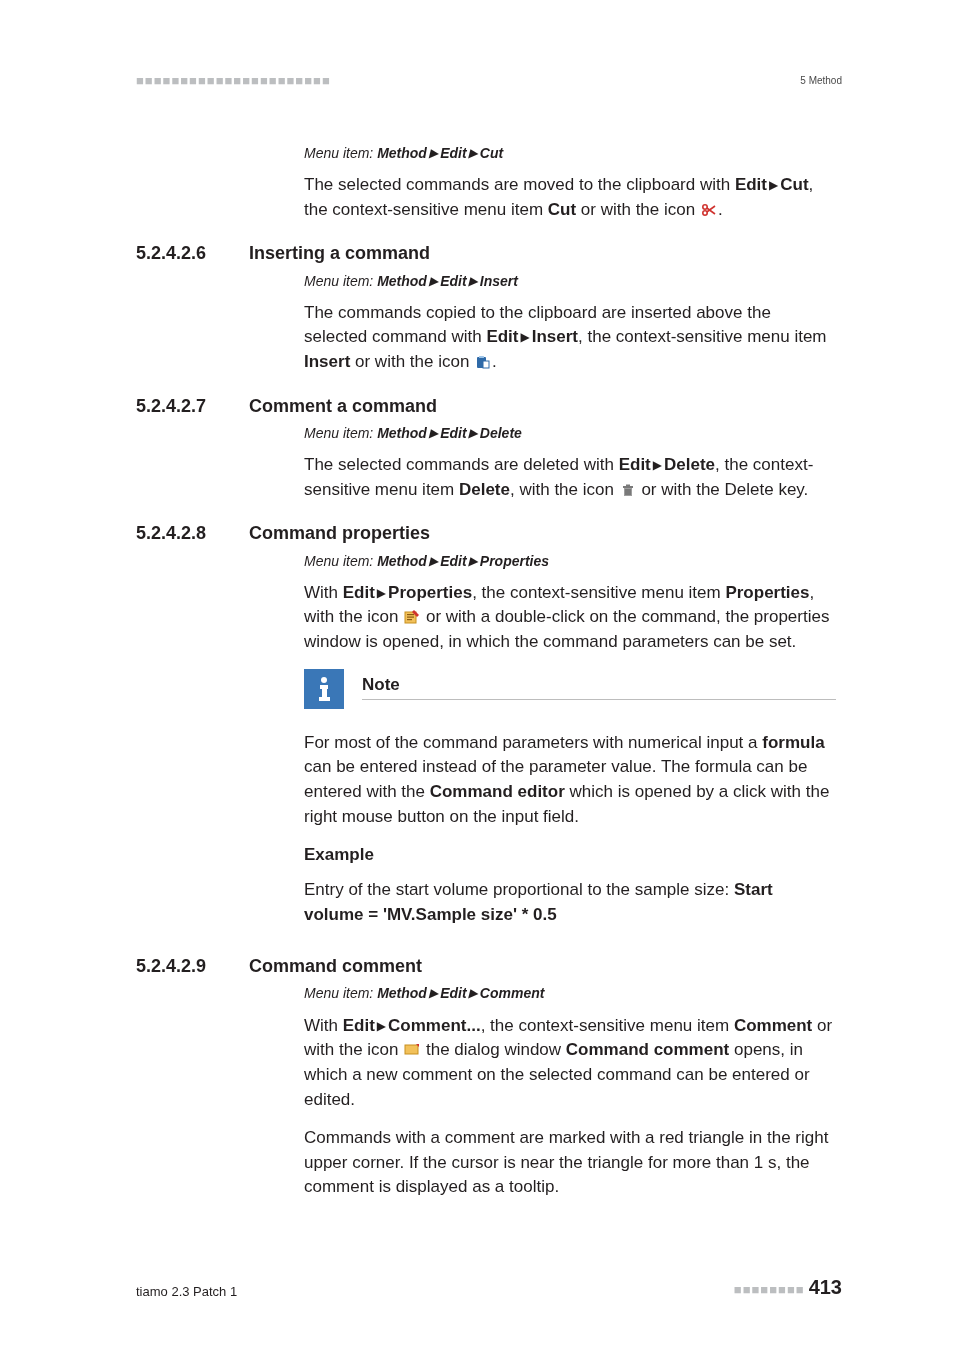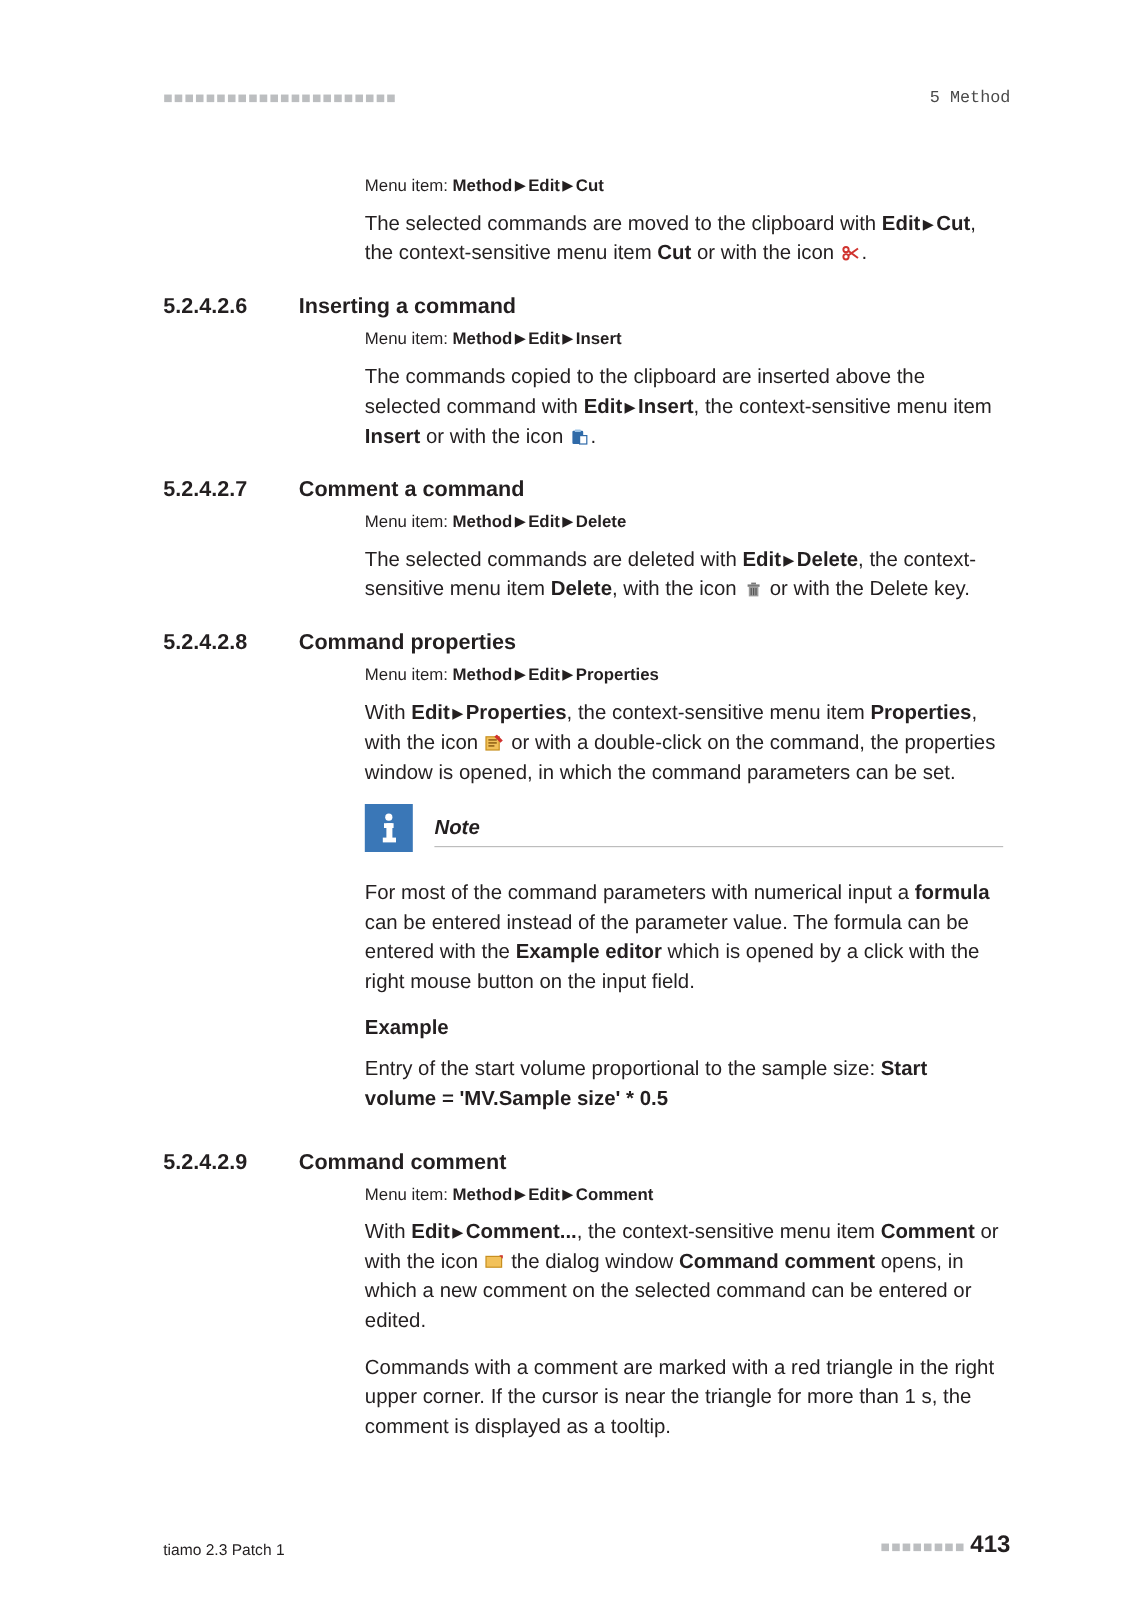--- a/index.html
+++ b/index.html
@@ -29,22 +29,21 @@
     margin-bottom: 52px;
     font-size: 13px;
     color: #4a4a4a;
   }
   .header-dashes {
     color: #bcbec0;
     letter-spacing: 1px;
     font-size: 13px;
   }
   .header-right {
-    font-size: 14px;
-    font-family: Liberation Mono, monospace;
+    font-size: 10px;
   }
   .section {
     margin-bottom: 18px;
   }
   .section-head {
     display: flex;
     margin-bottom: 4px;
     font-weight: 700;
     font-size: 18px;
     color: #231f20;
@@ -54,20 +53,21 @@
     flex: 0 0 113px;
   }
   .sec-title { }
   .body-col {
     margin-left: 168px;
     margin-right: 6px;
   }
   .menu-path {
     font-size: 14px;
     margin-bottom: 10px;
+    font-style: italic;
   }
   .para {
     margin: 0 0 14px 0;
     font-size: 17px;
   }
   .tri {
     display: inline-block;
     font-size: 12px;
     vertical-align: 1px;
     margin: 0 2px;
@@ -80,23 +80,22 @@
     margin: 0 1px;
   }
   .notebox {
     margin-left: 168px;
     margin-right: 6px;
     margin-top: 8px;
     margin-bottom: 26px;
   }
   .note-head-row {
     display: flex;
-    align-items: center;
+    align-items: flex-start;
     margin-bottom: 22px;
-    font-style: italic;
   }
   .note-icon {
     width: 40px;
     height: 40px;
     background: #3a77b7;
     display: flex;
     align-items: center;
     justify-content: center;
     flex: 0 0 40px;
     margin-right: 18px;
@@ -234,21 +233,21 @@
           <rect x="8" y="10" width="8" height="4" fill="#fff"></rect>
           <rect x="10" y="10" width="5" height="14" fill="#fff"></rect>
           <rect x="7" y="22" width="11" height="4" fill="#fff"></rect>
         </svg>
       </div>
       <div class="note-title-wrap">
         <span class="note-title">Note</span>
       </div>
     </div>
     <p class="para">
-      <span>For most of the command parameters with numerical input a </span><b>formula</b><span> can be entered instead of the parameter value. The formula can be entered with the </span><b>Example editor</b><span> which is opened by a click with the right mouse button on the input field.</span>
+      <span>For most of the command parameters with numerical input a </span><b>formula</b><span> can be entered instead of the parameter value. The formula can be entered with the </span><b>Command editor</b><span> which is opened by a click with the right mouse button on the input field.</span>
     </p>
     <div class="example-head">Example</div>
     <p class="para">
       <span>Entry of the start volume proportional to the sample size: </span><b>Start volume = 'MV.Sample size' * 0.5</b>
     </p>
   </div>
 
   <div class="section">
     <div class="section-head">
       <span class="sec-num">5.2.4.2.9</span>

